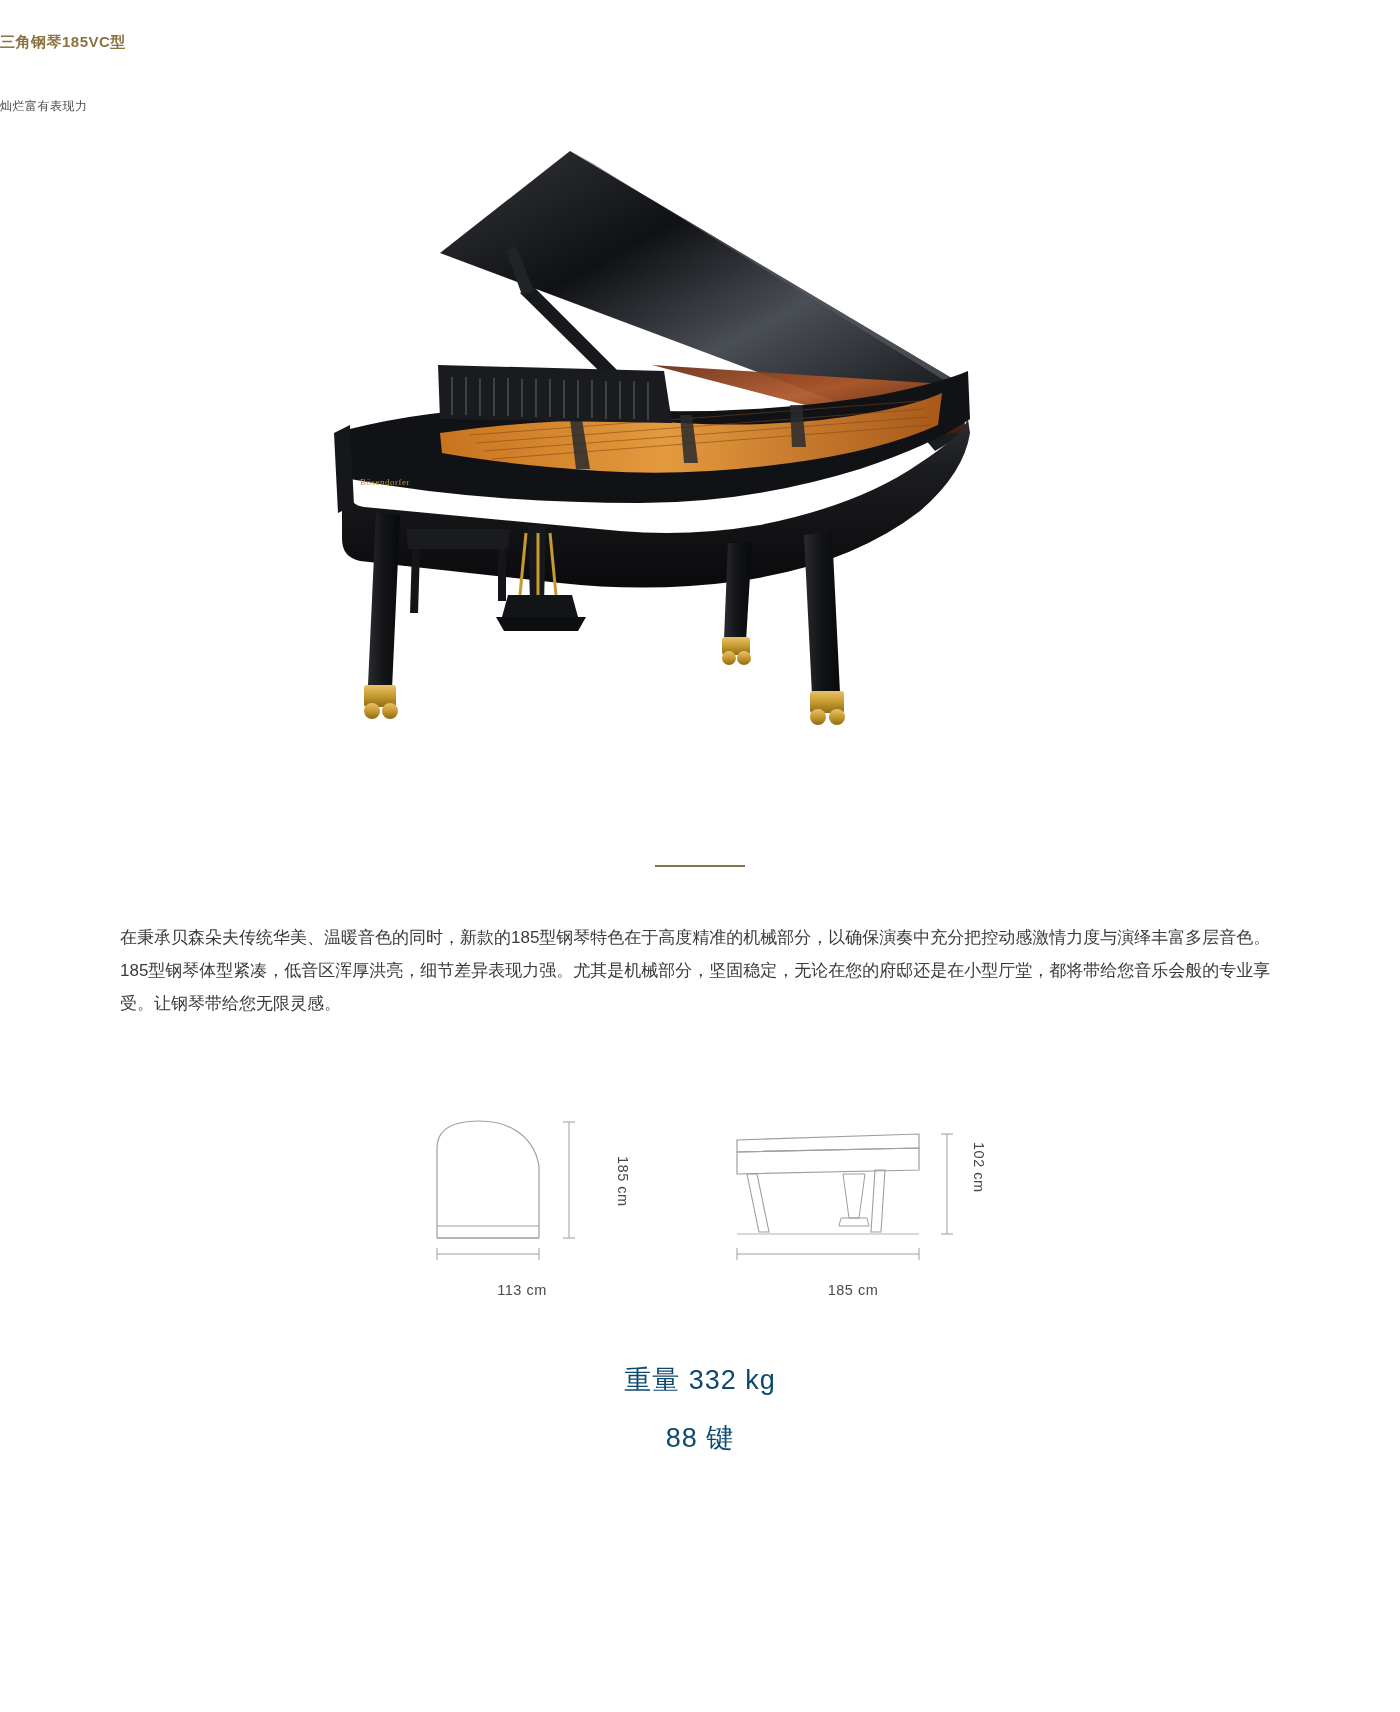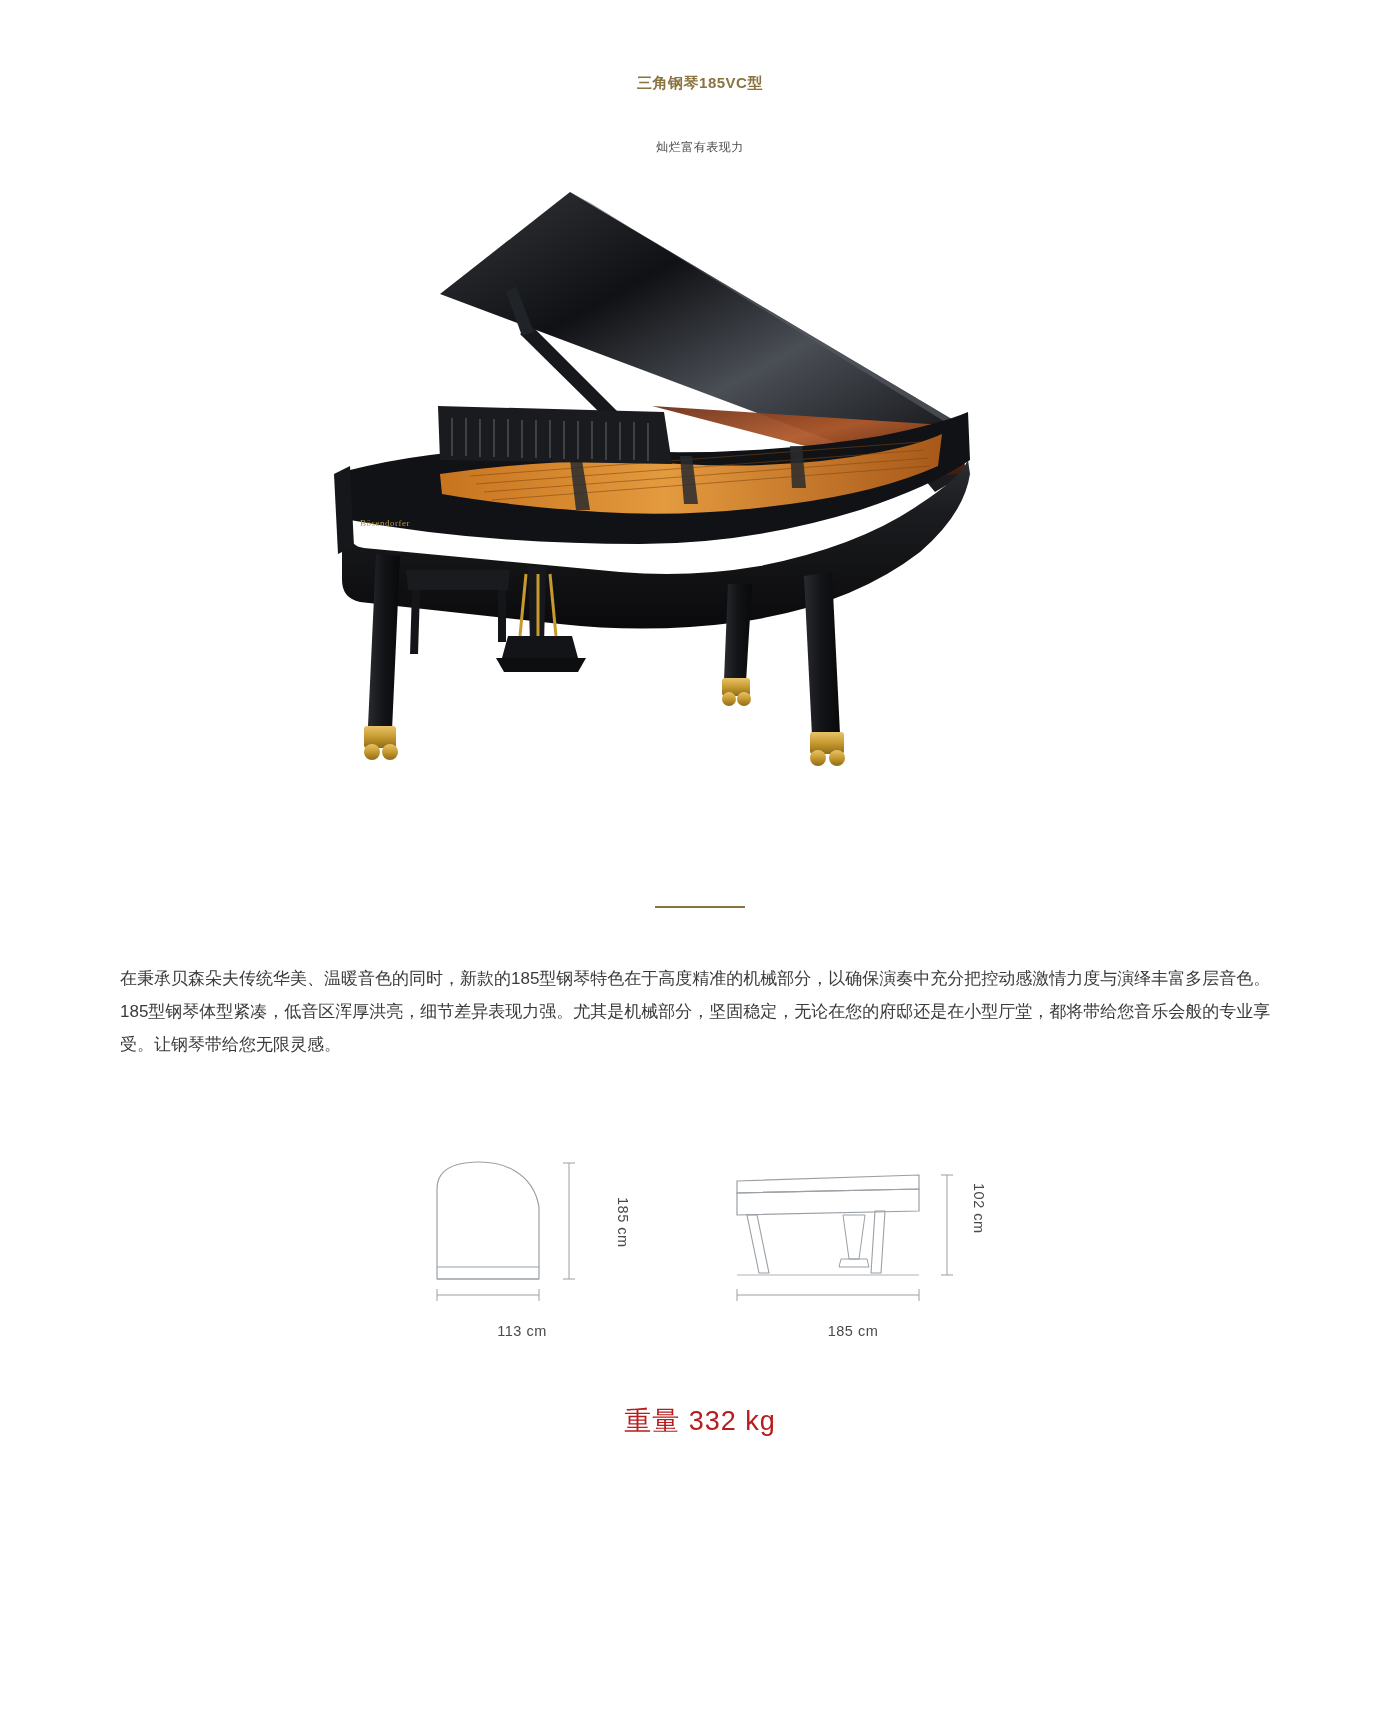--- a/index.html
+++ b/index.html
@@ -15,22 +15,22 @@
     -webkit-font-smoothing: antialiased;
   }
   .page {
     width: 1400px;
     margin: 0 auto;
     position: relative;
   }
 
   
   .header {
-    text-align: center;
-    padding-top: 74px;
+    text-align: left;
+    padding-top: 33px;
   }
   .model-title {
     font-size: 15px;
     font-weight: bold;
     color: #8a7340;
     letter-spacing: 0.5px;
   }
   .tagline {
     margin-top: 46px;
     font-size: 12px;
@@ -107,21 +107,21 @@
     writing-mode: vertical-rl;
     text-orientation: mixed;
   }
   .dim-v-front { right: -4px; top: 48px; }
   .dim-v-side  { right: -4px; top: 34px; }
 
   
   .specs {
     margin-top: 64px;
     text-align: center;
-    color: #b91c1c;
+    color: #0c4a6e;
     padding-bottom: 40px;
   }
   .spec-weight {
     font-size: 27px;
     letter-spacing: 1px;
   }
   .spec-keys {
     font-size: 27px;
     letter-spacing: 1px;
     margin-top: 22px;
@@ -308,15 +308,16 @@
       <div class="dim-vertical dim-v-side">102 cm</div>
       <div class="dim-caption">185 cm</div>
     </div>
   </div>
 
   <div class="specs">
     <div class="spec-weight">
       <span>重量</span>
       <span>332 kg</span>
     </div>
+    <div class="spec-keys">88 键</div>
   </div>
 
 </div>
 
 </body></html>

